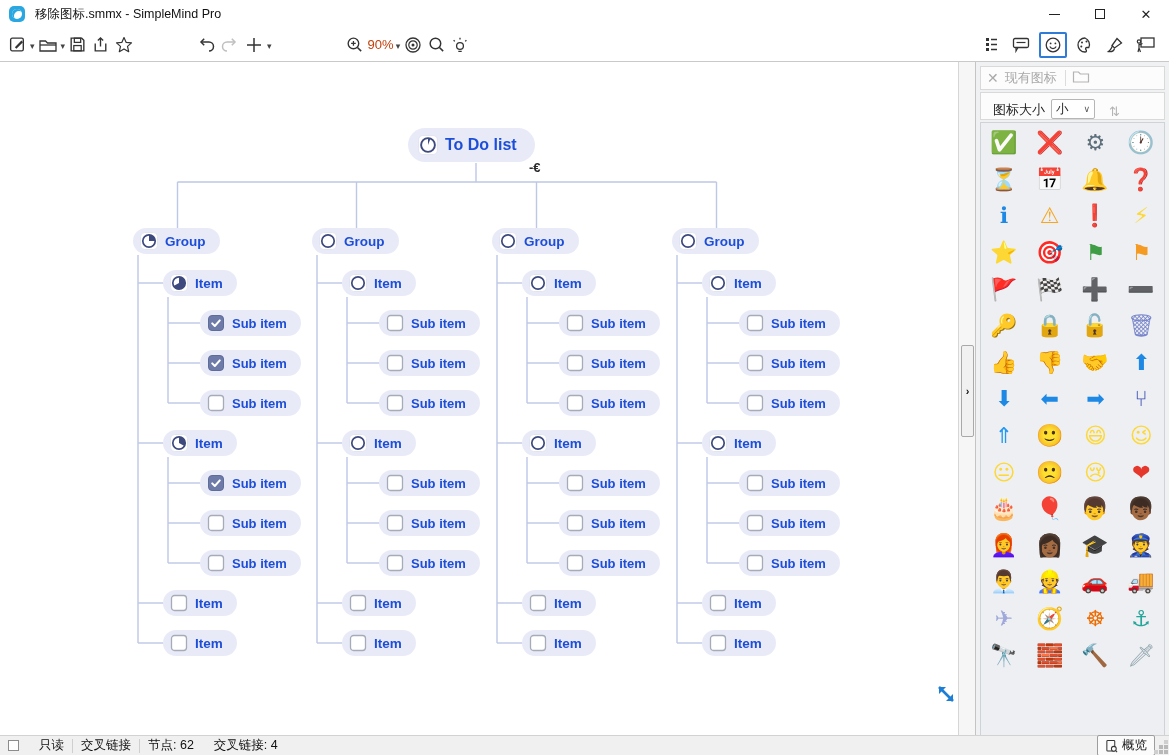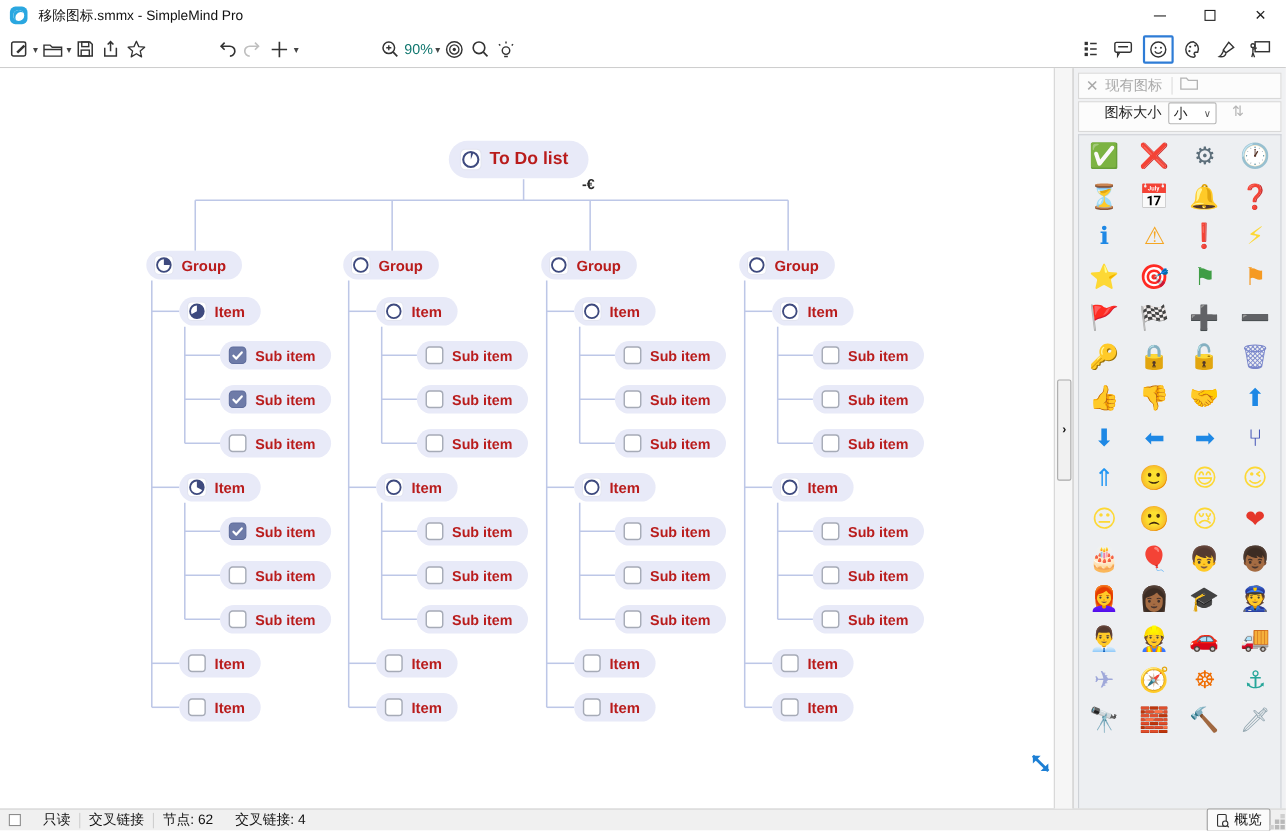--- a/index.html
+++ b/index.html
@@ -23,31 +23,31 @@
   .menubar { height:20px; display:flex; align-items:center; gap:0; padding-left:6px; background:#fff; flex:0 0 auto; }
   .menu-item { font-size:13px; color:#111; padding:0 10px; }
 
   
   .toolbar { height:34px; display:flex; align-items:center; background:#fff;
     border-bottom:1px solid #c9c9c9; flex:0 0 auto; padding:0 6px; }
   .tb { display:flex; align-items:center; justify-content:center; height:26px; min-width:22px; padding:0 2px; }
   .tb svg { display:block; }
   .caret { font-size:9px; color:#444; margin:2px 1px 0 1px; }
   .tb-gap-a { width:58px; } .tb-gap-b { width:70px; }
-  .zoom-text { font-size:13px; color:#0f766e; margin:0 1px 0 2px; }
+  .zoom-text { font-size:13px; color:#c2410c; margin:0 1px 0 2px; }
   .tb-right { margin-left:auto; display:flex; align-items:center; gap:6px; padding-right:4px; }
   .tb-sel { border:2px solid #2e7cd6; background:#fff; border-radius:2px; }
 
   
   .main { flex:1 1 auto; display:flex; min-height:0; }
   .canvas { position:relative; width:958px; height:653px; background:#fff; overflow:hidden; }
   #lines { position:absolute; inset:0; }
   .node { position:absolute; transform:translateY(-50%); display:inline-flex; align-items:center; gap:7px;
     background:#e8eaf8; border-radius:14px; padding:4px 14px 4px 7px;
-    color:#b91c1c; font-weight:bold; font-size:13.5px; white-space:nowrap; }
+    color:#1d4ed8; font-weight:bold; font-size:13.5px; white-space:nowrap; }
   .node .nicon { display:flex; }
   .node.root { font-size:16px; border-radius:19px; padding:7px 18px 7px 10px; }
   .node.sub { font-size:13px; }
   .cursor-glyph { position:absolute; font-size:13px; color:#2b2b2b; font-weight:bold; }
   .resize-arrow { position:absolute; }
 
   
   .splitter { width:18px; background:#f6f6f6; border-left:1px solid #d6d6d6; border-right:1px solid #c4c4c4;
     position:relative; }
   .split-handle { position:absolute; left:2px; top:283px; width:13px; height:92px; border:1px solid #a9a9a9;
@@ -58,21 +58,21 @@
   .panel { width:193px; background:#f0f1f3; display:flex; flex-direction:column; }
   .panel-actions { margin:4px 4px 2px 4px; height:24px; background:#fcfcfc; border:1px solid #d9d9d9;
     display:flex; align-items:center; padding:0 6px; gap:6px; color:#a0a0a0; }
   .panel-actions .x-icon { font-size:14px; color:#a9a9a9; }
   .panel-actions .lbl { font-size:13px; color:#a9a9a9; }
   .panel-actions .vsep { width:1px; height:16px; background:#dcdcdc; margin-left:2px; }
   .tabs { display:flex; align-items:flex-end; height:24px; padding:0 6px; gap:4px; }
   .tab { font-size:13px; color:#111; padding:3px 8px 4px 8px; }
   .tab.active { background:#fafafa; border:1px solid #d9d9d9; border-bottom:none; border-radius:3px 3px 0 0; }
   .size-row { margin:0 4px; height:28px; background:#fcfcfc; border:1px solid #d9d9d9;
-    display:flex; align-items:flex-start; gap:6px; padding:0 23px; }
+    display:flex; align-items:flex-end; gap:6px; padding:0 12px; }
   .size-row .lbl { font-size:13px; color:#222; }
   .select { width:44px; height:20px; border:1px solid #b6b6b6; background:#fff; border-radius:2px;
     font-size:12.5px; color:#222; display:flex; align-items:center; justify-content:space-between; padding:0 4px; }
   .select .sv-caret { font-size:9px; color:#555; }
   .sort-icon { margin-left:8px; color:#b5b5b5; font-size:13px; }
   .icon-grid-wrap { flex:1; margin:2px 4px 0 4px; background:#edeff2; border:1px solid #cfd2d7; border-bottom:none;
     overflow:hidden; }
   .icon-grid { display:grid; grid-template-columns:repeat(4,1fr); grid-auto-rows:36.6px; padding-top:2px; }
   .icon-cell { display:flex; align-items:center; justify-content:center; font-size:22px; line-height:1;
     font-family:"DejaVu Sans",sans-serif; cursor:default; }

